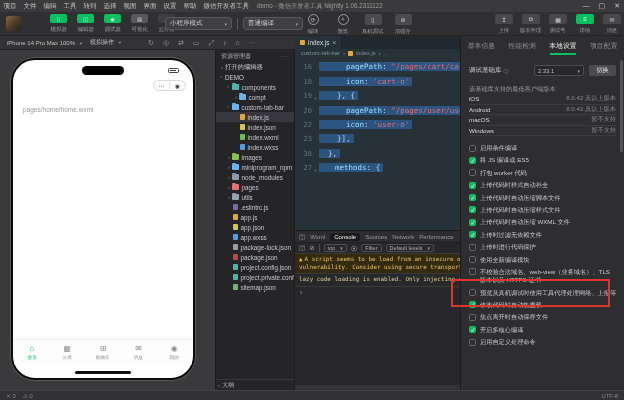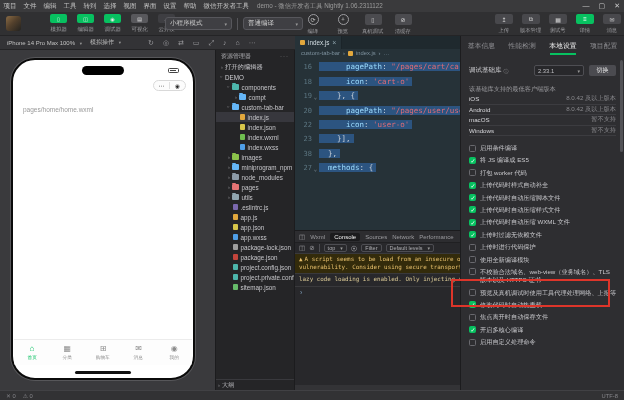--- a/index.html
+++ b/index.html
@@ -478,21 +478,21 @@
         <span>…</span>
       </div>
     <div class="codearea" id="codelines">
         <div class="cl"><span class="gut">16</span><span class="fold"></span><span class="ct sel" style="padding-left: 27px;"><span class="prop">pagePath</span><span class="pun">: </span><span class="str">"/pages/cart/cart</span></span></div>
         <div class="cl"><span class="gut">18</span><span class="fold"></span><span class="ct sel" style="padding-left: 27px;"><span class="prop">icon</span><span class="pun">: </span><span class="str">'cart-o'</span></span></div>
         <div class="cl"><span class="gut">19</span><span class="fold">⌄</span><span class="ct sel" style="padding-left: 18px;"><span class="pun">}, {</span></span></div>
         <div class="cl"><span class="gut">20</span><span class="fold"></span><span class="ct sel" style="padding-left: 27px;"><span class="prop">pagePath</span><span class="pun">: </span><span class="str">"/pages/user/user</span></span></div>
         <div class="cl"><span class="gut">22</span><span class="fold"></span><span class="ct sel" style="padding-left: 27px;"><span class="prop">icon</span><span class="pun">: </span><span class="str">'user-o'</span></span></div>
         <div class="cl"><span class="gut">23</span><span class="fold"></span><span class="ct sel" style="padding-left: 18px;"><span class="pun">}],</span></span></div>
         <div class="cl"><span class="gut">38</span><span class="fold"></span><span class="ct sel" style="padding-left: 9px;"><span class="pun">},</span></span></div>
-        <div class="cl"><span class="gut">27</span><span class="fold">⌄</span><span class="ct sel" style="padding-left: 9px;"><span class="prop">methods</span><span class="pun">: {</span></span></div>
+        <div class="cl"><span class="gut">27</span><span class="fold">⌄</span><span class="ct sel" style="padding-left: 16px;"><span class="prop">methods</span><span class="pun">: {</span></span></div>
       </div>
   </div>
 
   <div class="console">
     <div class="ctabs" id="ctabs">
         <span class="cpanelic">◫</span>
         <span class="ctab">Wxml</span>
         <span class="ctab active">Console</span>
         <span class="ctab">Sources</span>
         <span class="ctab">Network</span>

